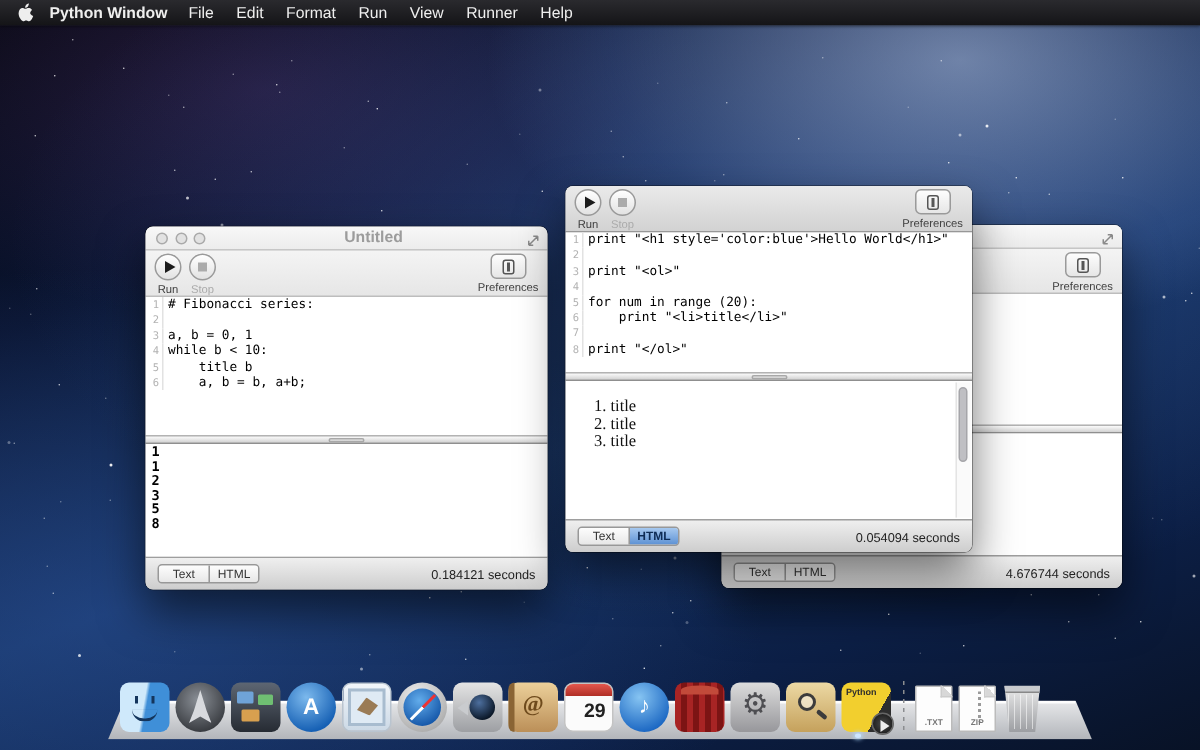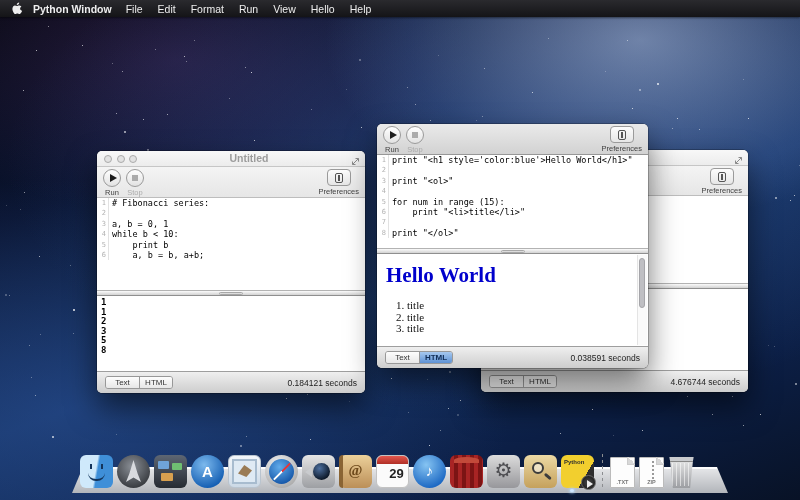--- a/index.html
+++ b/index.html
@@ -326,21 +326,21 @@
         <path fill="#eee" d="M8.1 6.9c0-1.5 1.2-2.2 1.3-2.3-.7-1-1.8-1.2-2.2-1.2-.9-.1-1.8.5-2.3.5-.5 0-1.2-.5-2-.5C1.9 3.4.4 4.6.4 6.8c0 1.3.5 2.7 1.1 3.6.5.8 1.1 1.7 1.9 1.7.8 0 1.1-.5 2-.5.9 0 1.2.5 2 .5.8 0 1.4-.8 1.9-1.6.6-.9.8-1.8.8-1.8s-1.9-.7-2-1.8zM6.6 2.3c.4-.5.7-1.2.6-1.9-.6 0-1.3.4-1.8.9-.4.4-.7 1.1-.6 1.8.7.1 1.4-.3 1.8-.8z"></path>
       </svg>
   </span>
   <span class="appname">Python Window</span>
   <span class="menus">
       <span>File</span>
       <span>Edit</span>
       <span>Format</span>
       <span>Run</span>
       <span>View</span>
-      <span>Hello</span>
+      <span>Runner</span>
       <span>Help</span>
     </span>
 </div>
 
 <div class="pr-window inactive" style="left:481px; top:150px; width:267px; height:242px; z-index:6;">
   <div class="titlebar">
     <span class="zoomarrows">
       <svg width="9" height="9" viewBox="0 0 9 9">
           <path d="M1.5 7.5 L7.5 1.5 M7.5 1.5 h-3 M7.5 1.5 v3 M1.5 7.5 h3 M1.5 7.5 v-3" stroke="#8a8a8a" stroke-width="1" fill="none"></path>
         </svg>
@@ -413,21 +413,21 @@
       <div class="code-row">
       <span class="ln">3</span>
       <span class="cl">a, b = 0, 1</span>
     </div>
       <div class="code-row">
       <span class="ln">4</span>
       <span class="cl">while b &lt; 10:</span>
     </div>
       <div class="code-row">
       <span class="ln">5</span>
-      <span class="cl">    print b</span>
+      <span class="cl">    title b</span>
     </div>
       <div class="code-row">
       <span class="ln">6</span>
       <span class="cl">    a, b = b, a+b;</span>
     </div>
     </div>
   <div class="splitter">
       <span class="handle"></span>
     </div>
   <div class="outputarea">
@@ -482,55 +482,54 @@
       <div class="code-row">
       <span class="ln">3</span>
       <span class="cl">print "&lt;ol&gt;"</span>
     </div>
       <div class="code-row">
       <span class="ln">4</span>
       <span class="cl"></span>
     </div>
       <div class="code-row">
       <span class="ln">5</span>
-      <span class="cl">for num in range (15):</span>
+      <span class="cl">for num in range (20):</span>
     </div>
       <div class="code-row">
       <span class="ln">6</span>
       <span class="cl">    print "&lt;li&gt;title&lt;/li&gt;"</span>
     </div>
       <div class="code-row">
       <span class="ln">7</span>
       <span class="cl"></span>
     </div>
       <div class="code-row">
       <span class="ln">8</span>
       <span class="cl">print "&lt;/ol&gt;"</span>
     </div>
     </div>
   <div class="splitter">
       <span class="handle"></span>
     </div>
   <div class="outputarea html-out">
-    <h1>Hello World</h1>
     <ol>
         <li>title</li>
         <li>title</li>
         <li>title</li>
       </ol>
     <span class="vscroll-track">
         <span class="vscroll-thumb"></span>
       </span>
   </div>
   <div class="bottombar">
     <div class="seg">
       <span class="s">Text</span>
       <span class="s sel">HTML</span>
     </div>
-    <span class="seconds">0.038591 seconds</span>
+    <span class="seconds">0.054094 seconds</span>
   </div>
 </div>
 
 <div class="dock-shelf"></div>
 <div class="dock-icons">
   <div class="dicon di-finder">
     <span class="eye" style="left:10px"></span>
       <span class="eye" style="left:21px"></span>
       <span class="smile"></span>
   </div>

